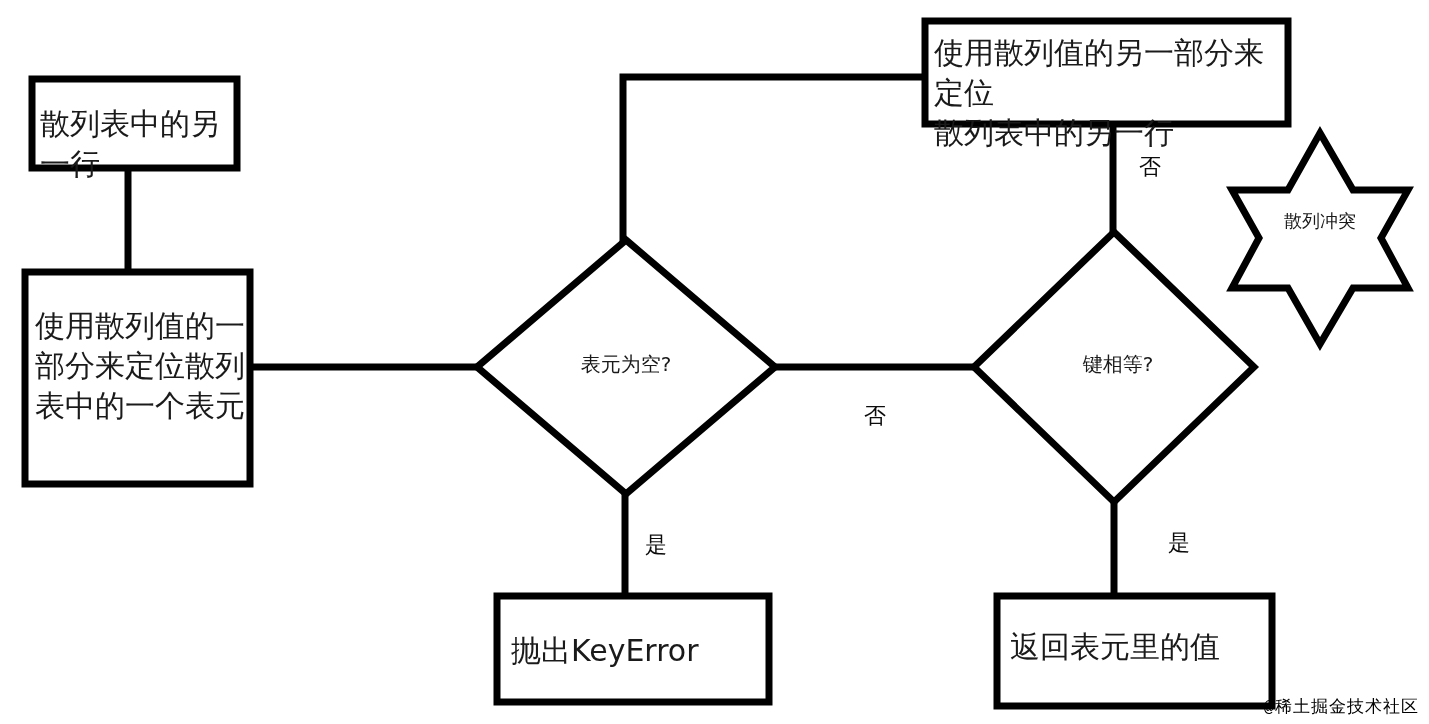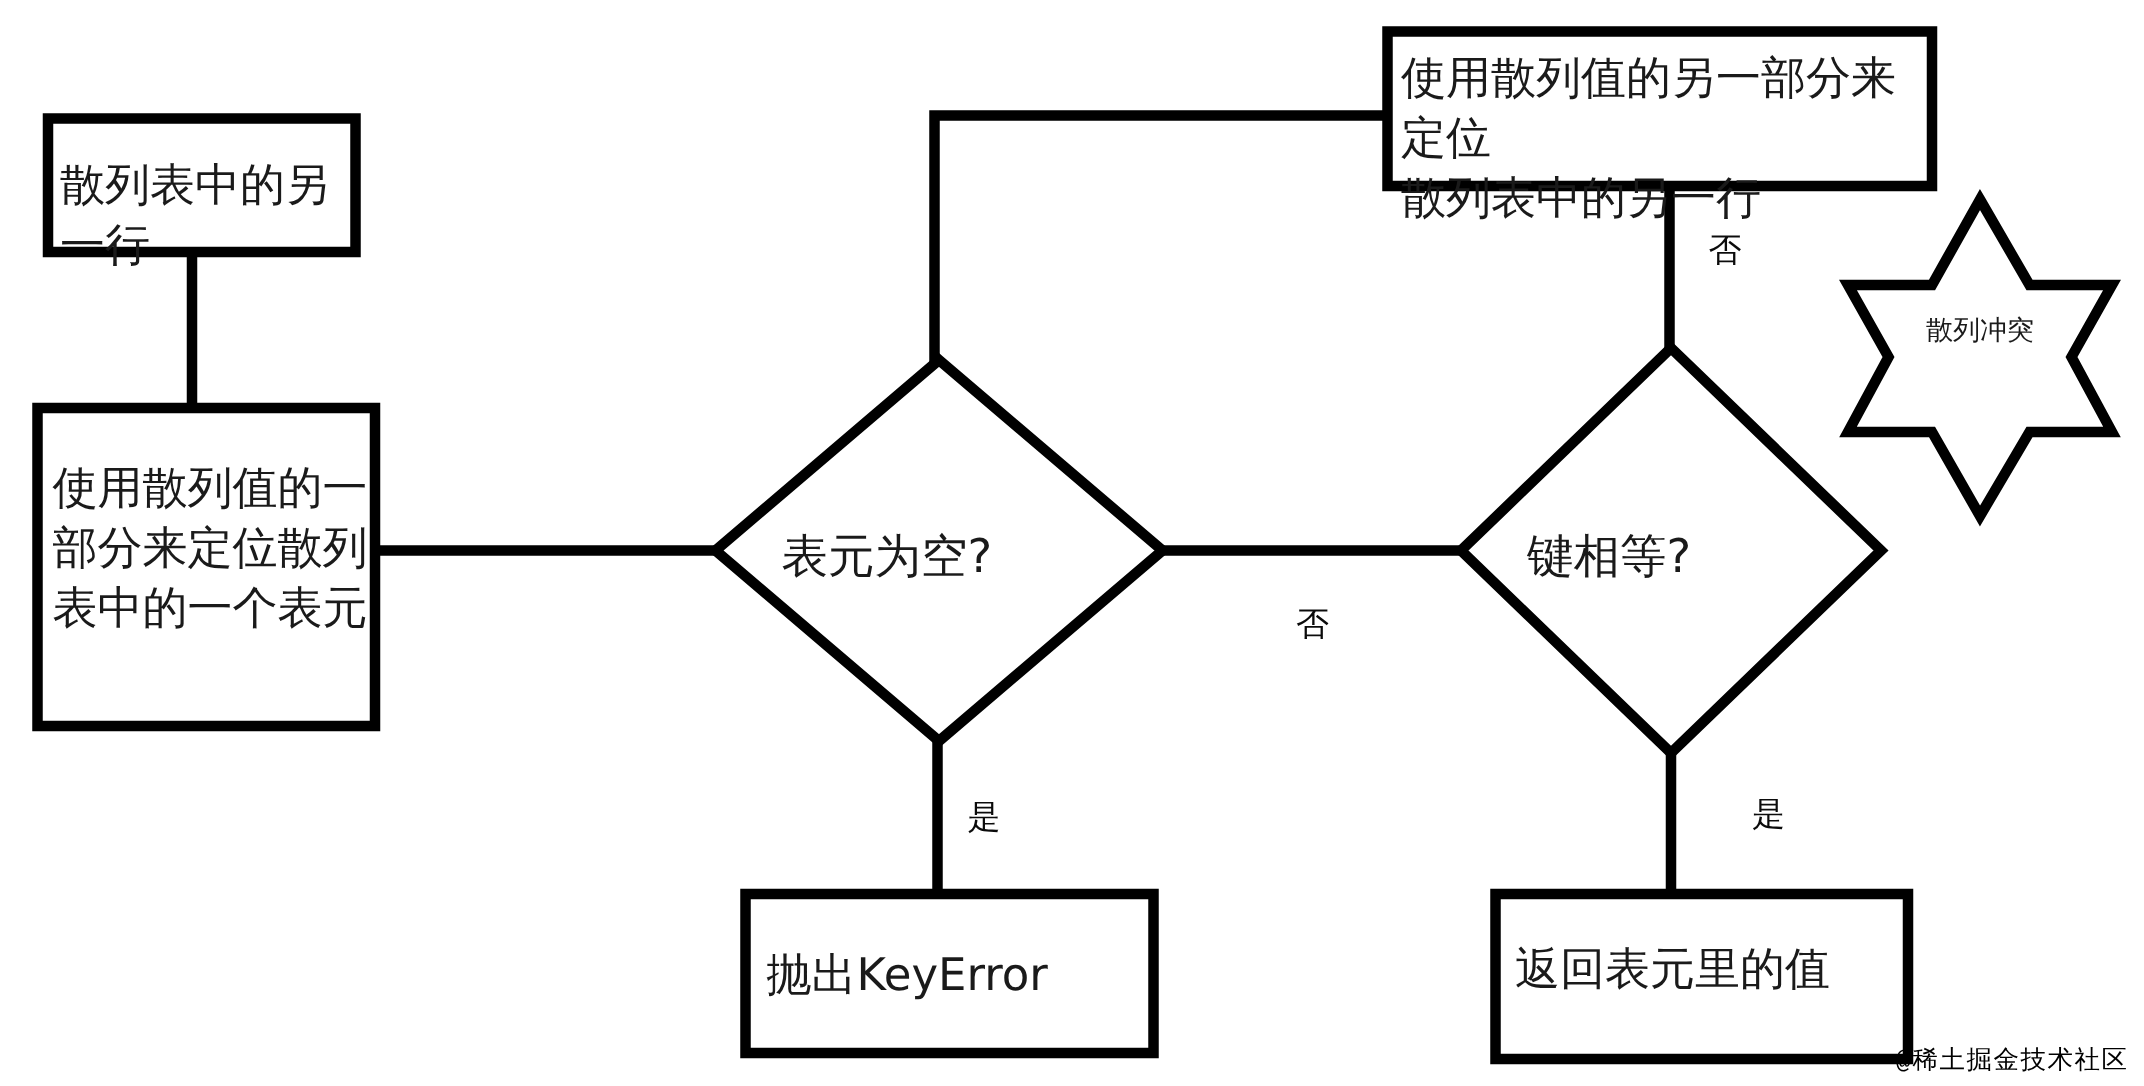--- a/index.html
+++ b/index.html
@@ -50,21 +50,22 @@
     font-family: "DejaVu Sans", "Liberation Sans", sans-serif;
     white-space: pre-wrap;
     line-height: 1.34;
     pointer-events: none;
   }
   .box-text {
     font-size: 30px;
     text-align: left;
   }
   .diamond-text {
-    font-size: 31px;
+    font-size: 20px;
+    text-align: center;
   }
   .star-text {
     font-size: 18px;
     text-align: center;
   }
   .edge-label {
     position: absolute;
     font-size: 22px;
     color: #0b0b0b;
     font-family: "DejaVu Sans", "Liberation Sans", sans-serif;

